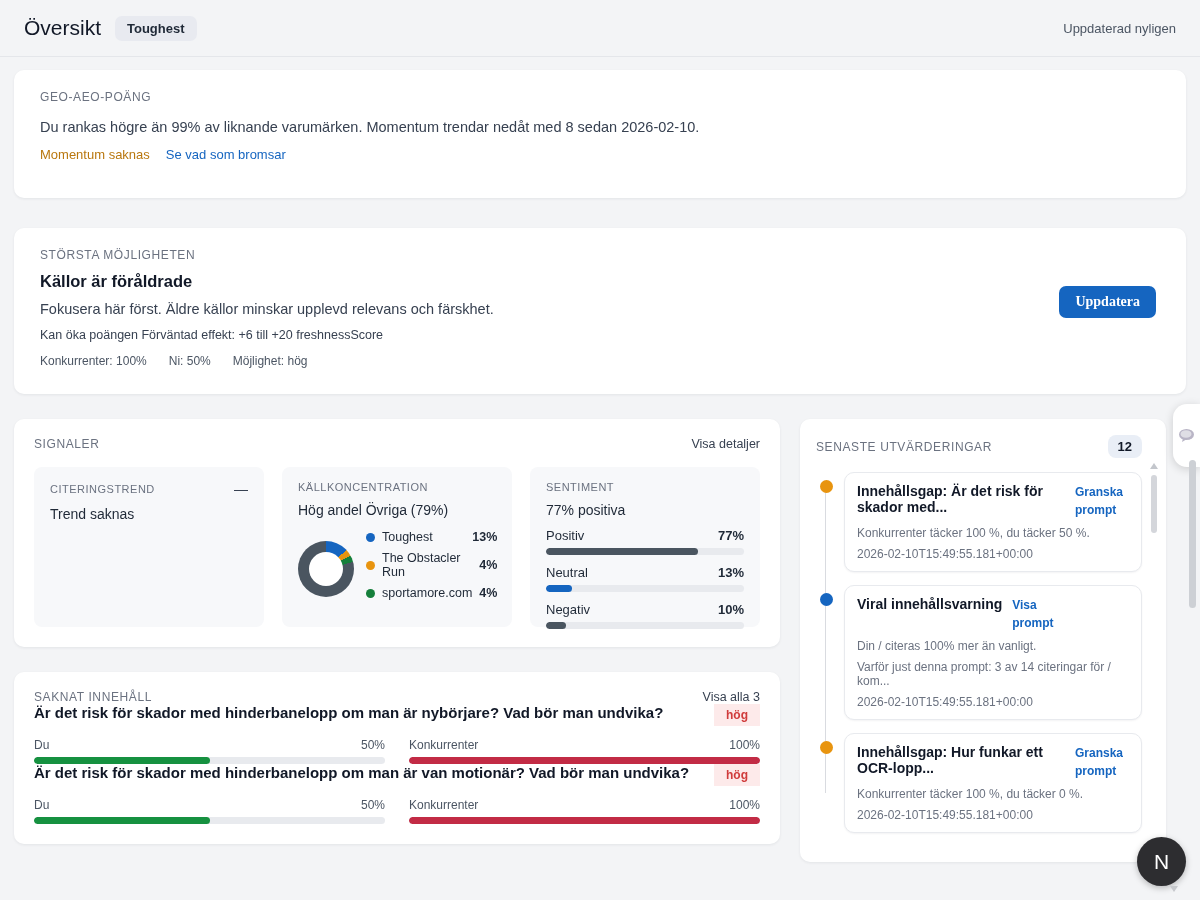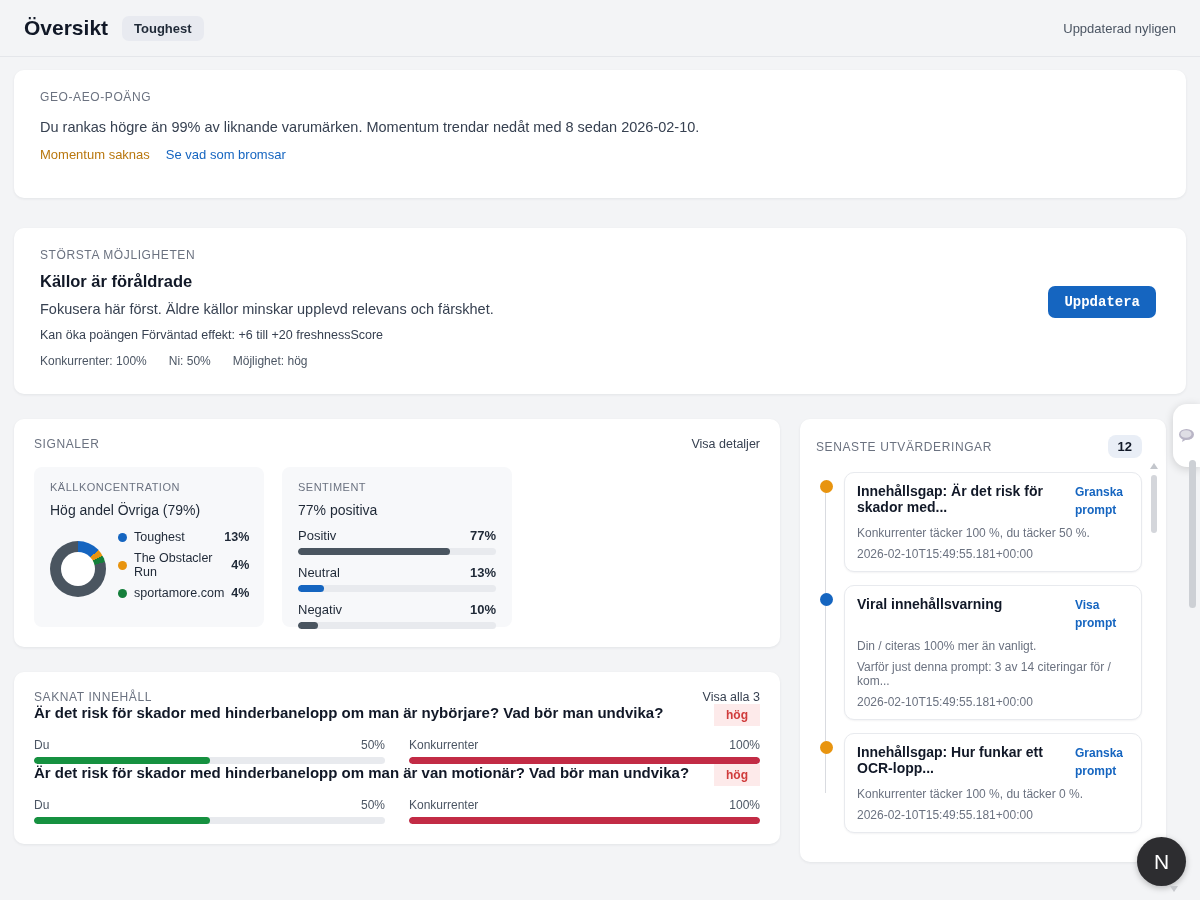--- a/index.html
+++ b/index.html
@@ -9,21 +9,21 @@
     background:#f3f4f6;
     font-family:"Liberation Sans", sans-serif;
     color:#111827;
   }
   
   .topbar {
     height:57px; display:flex; align-items:center; justify-content:space-between;
     padding:0 24px; border-bottom:1px solid #e4e6ea;
   }
   .topbar-left { display:flex; align-items:center; gap:14px; }
-  .page-title { font-size:21px; font-weight:bold; color:#111827; }
+  .page-title { font-size:21px; font-weight:normal; color:#111827; }
   .brand-badge {
     background:#e8eaf0; color:#1f2937; font-size:13px; font-weight:600;
     padding:5px 12px; border-radius:7px;
   }
   .updated { font-size:13px; color:#4b5563; }
   
   .content { padding:13px 14px 0 14px; }
   .card {
     background:#fff; border-radius:10px;
     box-shadow:0 1px 3px rgba(16,24,40,.07);
@@ -46,21 +46,21 @@
   
   .opp-card { margin-top:30px; padding:20px 26px 26px; position:relative; }
   .opp-title { font-size:16.5px; font-weight:bold; margin-top:10px; color:#111827; }
   .opp-desc { margin-top:10px; font-size:14.5px; color:#374151; }
   .opp-effect { margin-top:11px; font-size:12.5px; color:#374151; }
   .opp-meta { margin-top:12px; display:flex; gap:22px; font-size:12px; color:#4b5563; }
   .primary-btn {
     position:absolute; right:30px; top:58px;
     background:#1565c0; color:#fff; font-size:14px; font-weight:bold;
     border:none; border-radius:7px; padding:8px 16px; cursor:pointer;
-    font-family:Liberation Mono, monospace;
+    font-family:Liberation Serif, serif;
   }
   
   .columns { display:flex; gap:20px; margin-top:25px; padding-right:20px; }
   .col-left { width:766px; flex:none; }
   .col-right { width:366px; flex:none; }
   
   .signals-card { padding:18px 20px 20px; }
   .signal-grid { display:flex; gap:18px; margin-top:16px; }
   .subcard {
     background:#f7f8fa; border-radius:8px; padding:14px 16px;
@@ -97,21 +97,21 @@
   
   .eval-card-panel { padding:16px 24px 16px 16px; position:relative; }
   .count-badge { background:#e9eef6; color:#111827; font-size:13px; font-weight:bold;
     padding:4px 10px; border-radius:8px; }
   .eval-list { position:relative; margin-top:14px; padding-left:28px; }
   .tl-line { position:absolute; left:9px; top:14px; bottom:40px; width:1px; background:#d9dbe0; }
   .eval-item { position:relative; margin-bottom:13px; }
   .eval-dot { position:absolute; left:-24px; top:8px; width:13px; height:13px; border-radius:50%; }
   .eval-box { background:#fff; border:1px solid #e8eaee; border-radius:10px;
     padding:10px 12px; box-shadow:0 1px 2px rgba(16,24,40,.05); }
-  .eval-top { display:flex; justify-content:space-between; gap:10px; }
+  .eval-top { display:flex; gap:10px; }
   .eval-title { font-size:14px; font-weight:bold; color:#111827; }
   .eval-action { font-size:12px; font-weight:bold; color:#1565c0; width:54px;
     flex:none; cursor:pointer; line-height:1.5; }
   .eval-line { font-size:12px; color:#6b7280; margin-top:7px; }
   .eval-time { font-size:12px; color:#6b7280; margin-top:7px; }
   
   .escroll { position:absolute; right:8px; top:44px; bottom:16px; width:8px; }
   .esc-arrow { width:0; height:0; border-left:4px solid transparent;
     border-right:4px solid transparent; position:absolute; left:0; }
   .esc-up { top:0; border-bottom:6px solid #c3c6cc; }
@@ -170,20 +170,27 @@
 
   <div class="columns">
     <div class="col-left">
 
       <section class="card signals-card">
         <div class="card-head">
           <span class="card-label">SIGNALER</span>
           <a class="head-link">Visa detaljer</a>
         </div>
         <div class="signal-grid">
+          <div class="subcard">
+            <div class="sub-head">
+              <span class="sub-label">CITERINGSTREND</span>
+              <span class="sub-dash">—</span>
+            </div>
+            <div class="sub-text">Trend saknas</div>
+          </div>
           <div class="subcard">
             <div class="sub-label">KÄLLKONCENTRATION</div>
             <div class="sub-text">Hög andel Övriga (79%)</div>
             <div class="donut-row">
               <div class="donut" style="background: conic-gradient(rgb(21, 101, 192) 0deg, rgb(21, 101, 192) 13%, rgb(232, 148, 15) 13%, rgb(232, 148, 15) 17%, rgb(21, 127, 59) 17%, rgb(21, 127, 59) 21%, rgb(74, 85, 96) 21%, rgb(74, 85, 96) 100%);"></div>
               <ul class="legend">
                 <li>
                   <span class="legend-dot" style="background: rgb(21, 101, 192);"></span>
                   <span class="legend-name">Toughest</span>
                   <span class="legend-val">13%</span>

